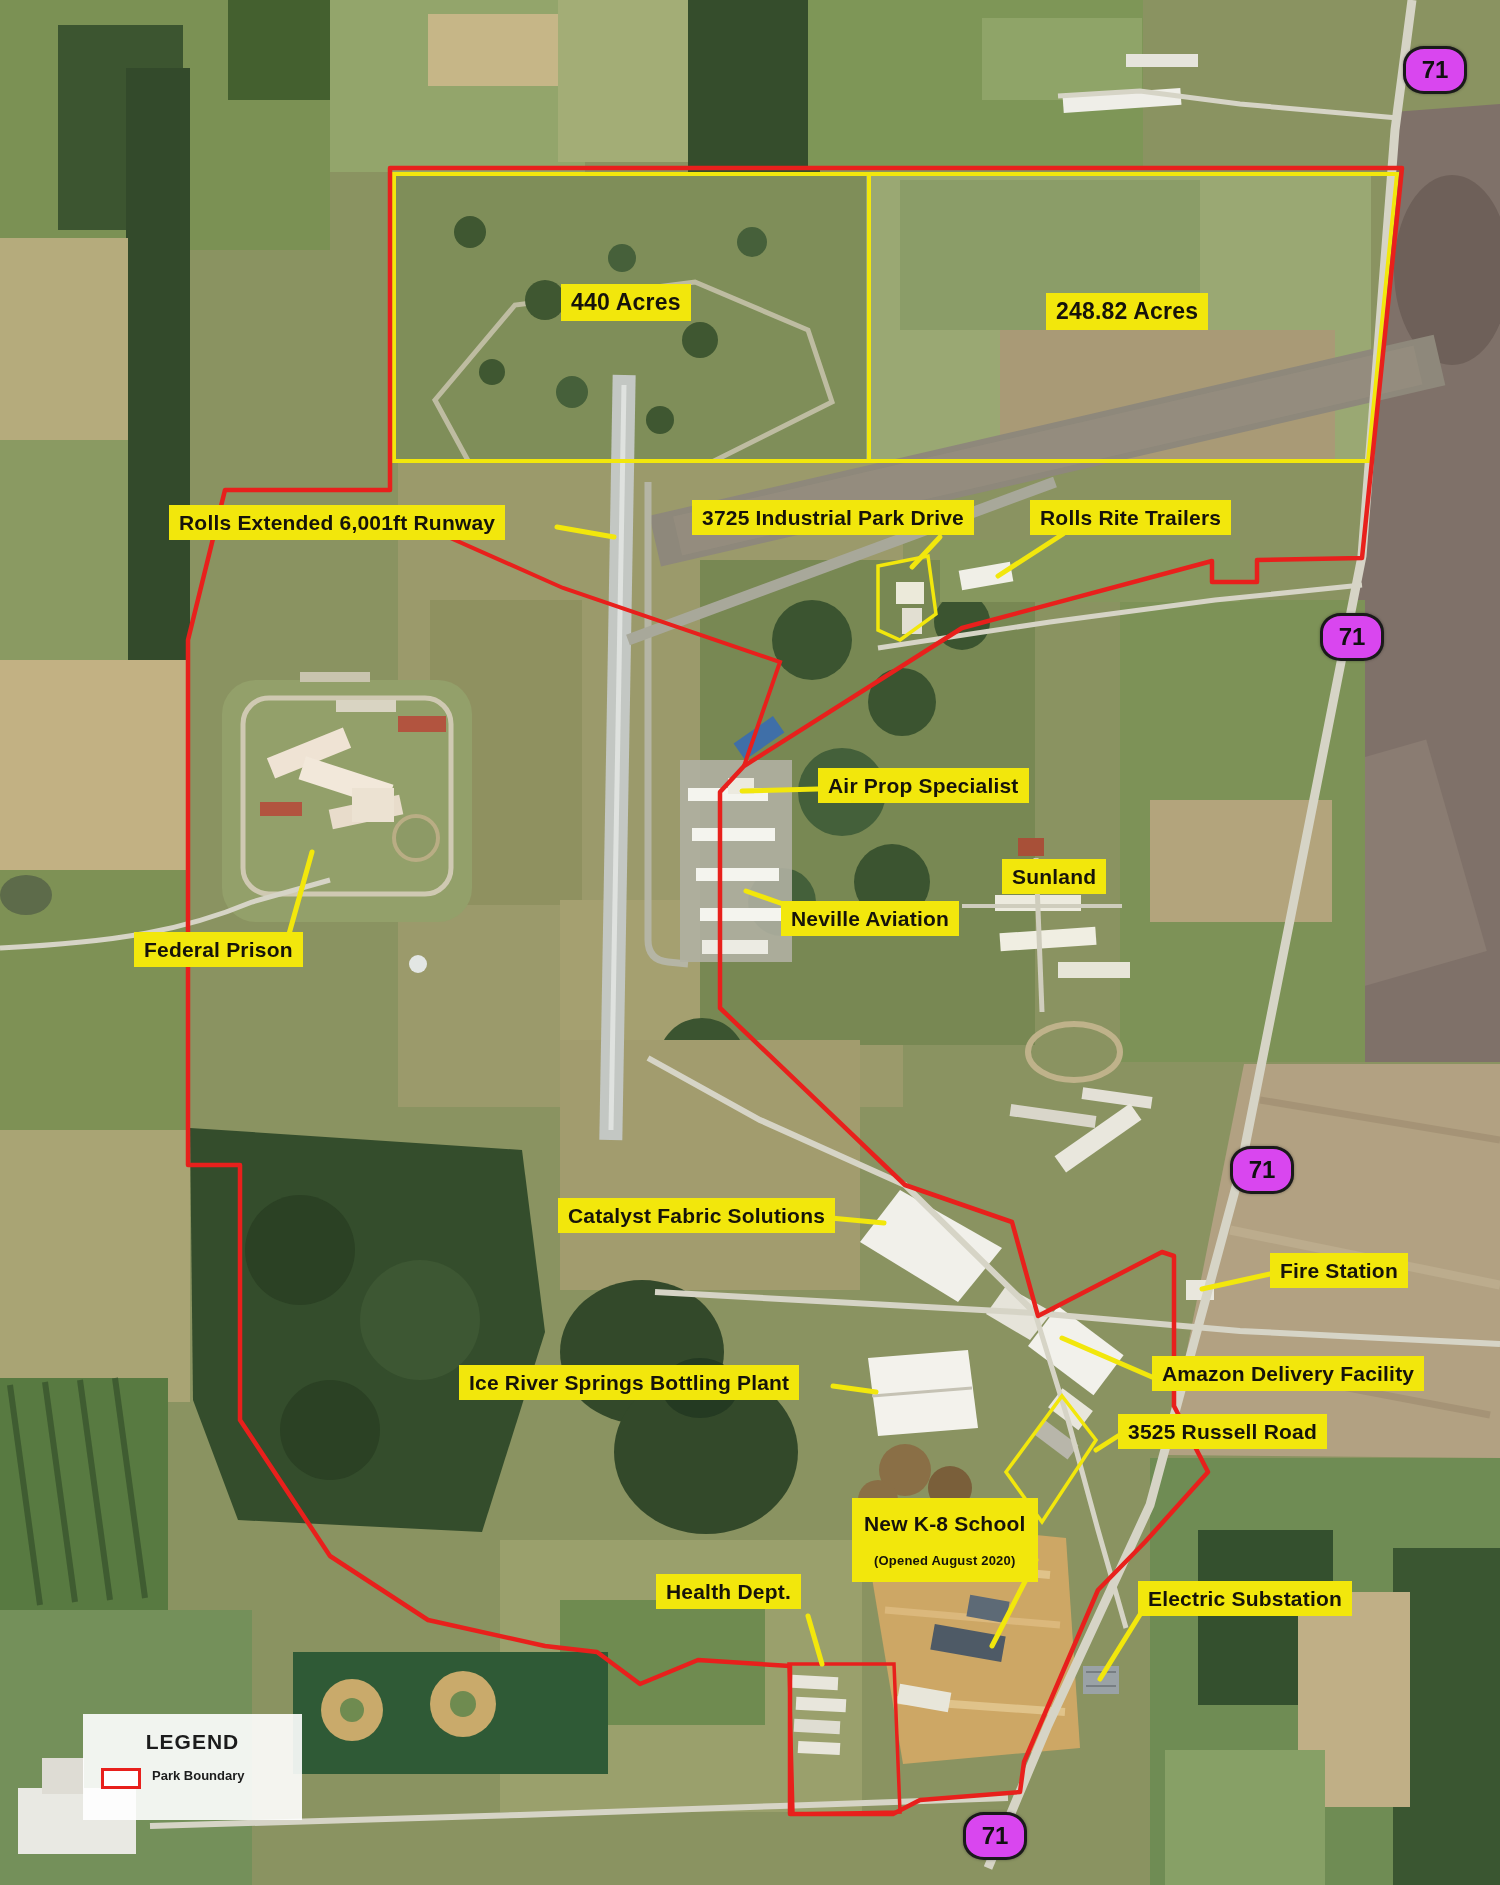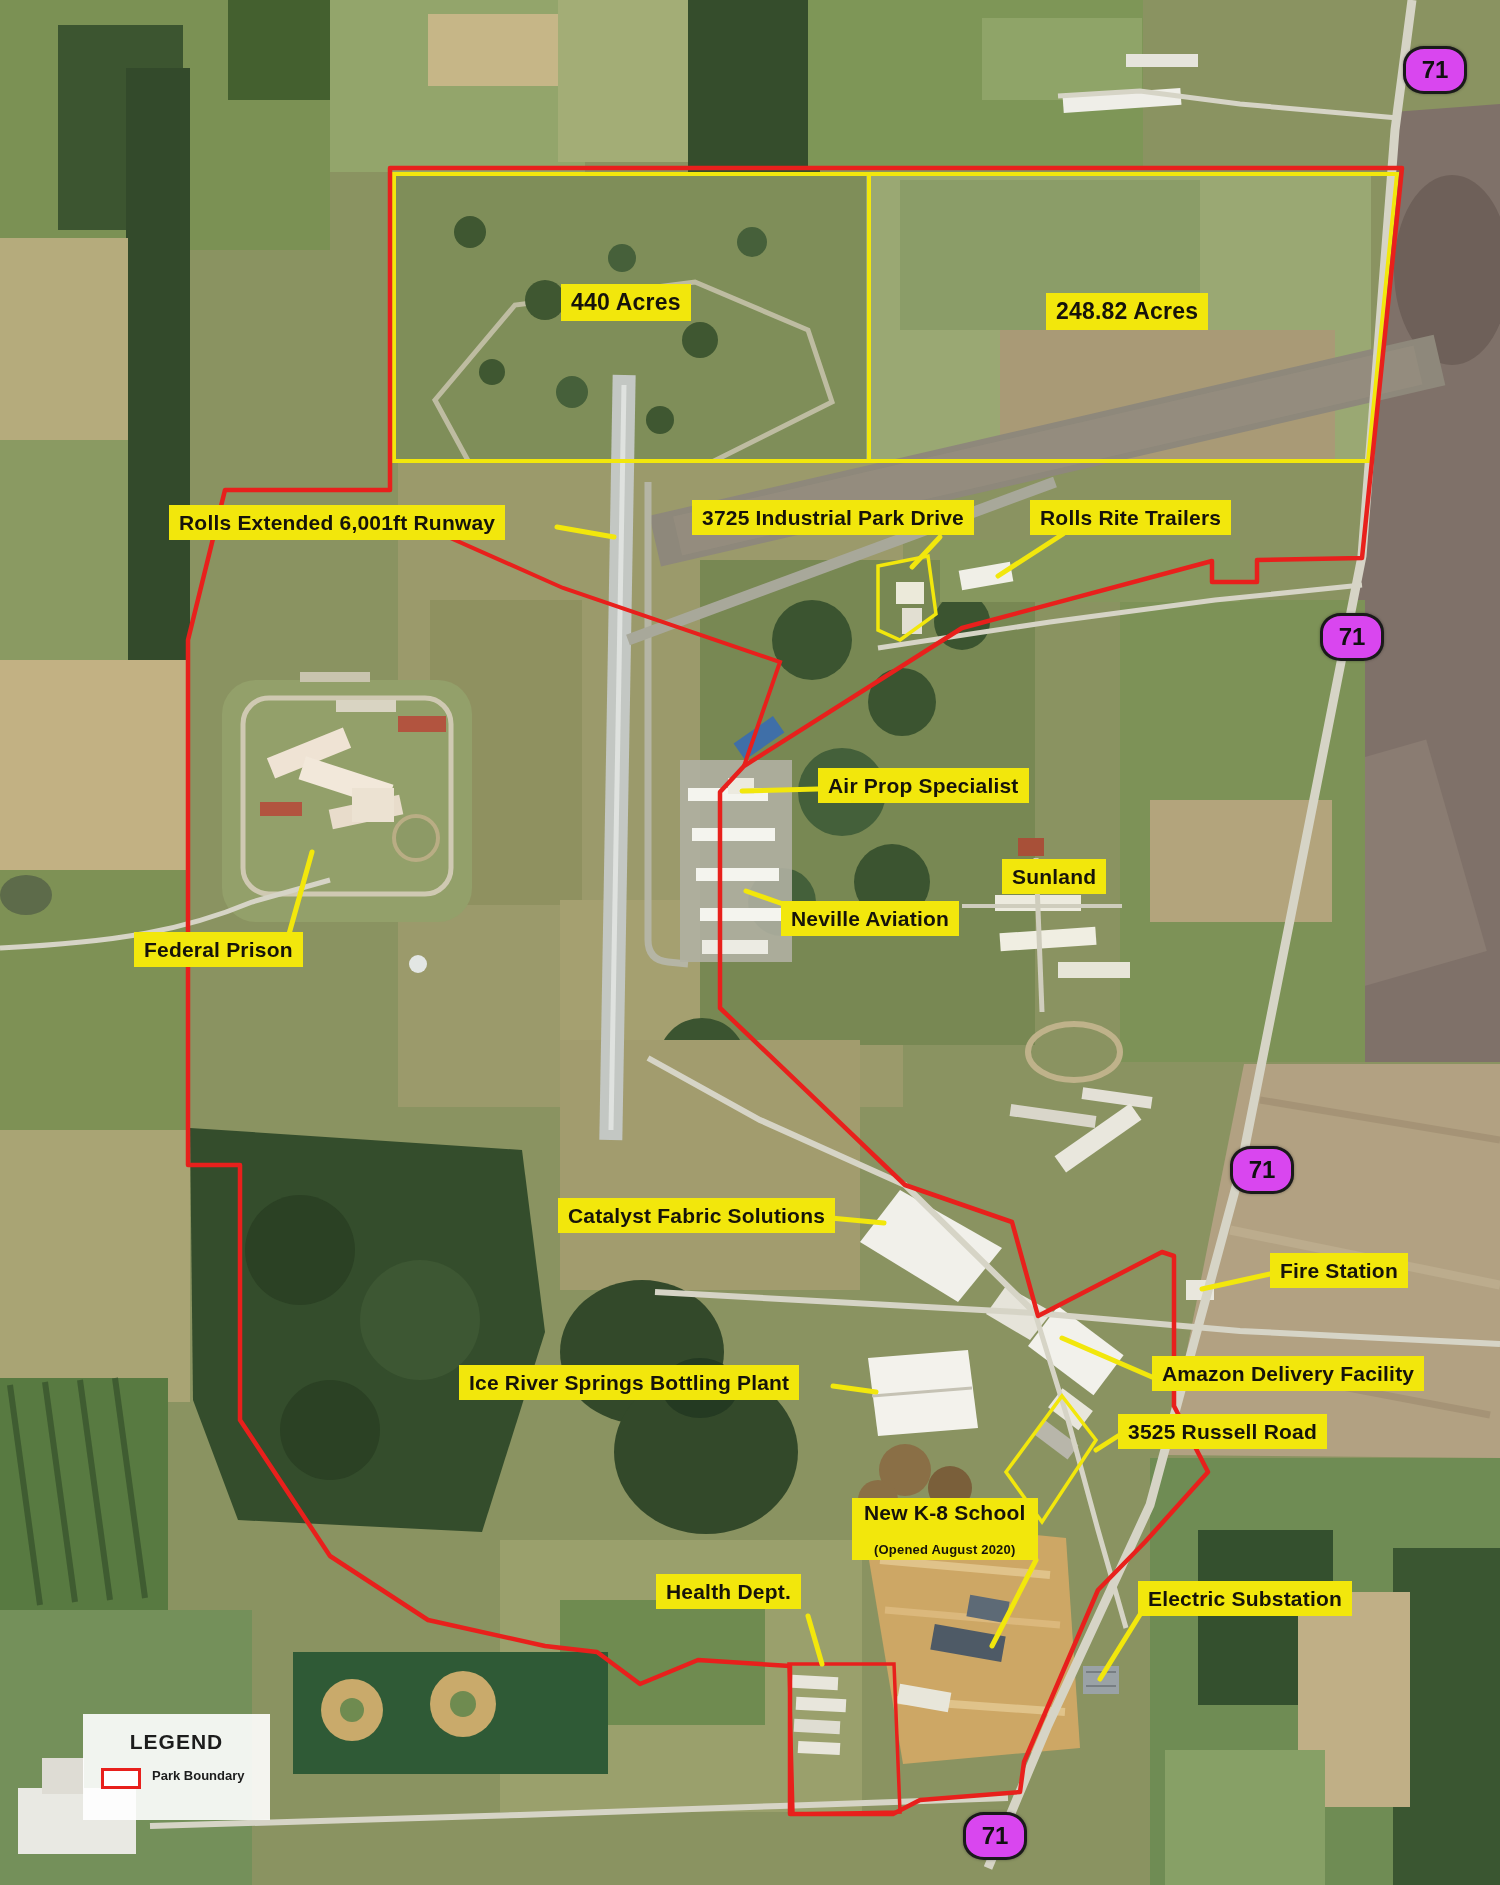--- a/index.html
+++ b/index.html
@@ -12,30 +12,30 @@
     position:relative;width:1500px;height:1885px;overflow:hidden;
     font-family:"Liberation Sans",sans-serif;background:#8a9361;
   }
   #terrain{position:absolute;left:0;top:0;z-index:1;}
   .lbl{
     position:absolute;z-index:6;background:var(--yellow);color:var(--ink);
     font-weight:bold;font-size:21px;line-height:1.1;padding:6px 10px;
     white-space:nowrap;letter-spacing:.2px;
   }
   .lbl.big{font-size:23px;}
-  .lbl.two-line{text-align:center;white-space:nowrap;padding:3px 12px;}
+  .lbl.two-line{text-align:center;white-space:nowrap;padding:14px 12px;}
   .lbl .sub{display:block;font-size:13px;font-weight:bold;margin-top:19px;}
   .shield{
     position:absolute;z-index:7;width:58px;height:42px;background:#d946ef;
     border:3px solid #1a1a1a;border-radius:21px/19px;display:flex;
     align-items:center;justify-content:center;color:#111;
     font-weight:bold;font-size:24px;box-shadow:0 0 3px rgba(0,0,0,.35);
   }
   #legend{
-    position:absolute;left:83px;top:1714px;width:187px;height:106px;z-index:8;
+    position:absolute;left:83px;top:1714px;width:219px;height:106px;z-index:8;
     background:rgba(255,255,255,.90);
   }
   #legend .title{
     text-align:center;margin-top:16px;font-weight:bold;font-size:21px;
     letter-spacing:1px;color:#1c1c1c;
   }
   #legend .row{display:flex;align-items:flex-start;margin:14px 0 0 18px;}
   #legend .swatch{
     width:34px;height:15px;border:3px solid var(--red);background:#fff;
     margin-right:11px;flex:0 0 auto;

